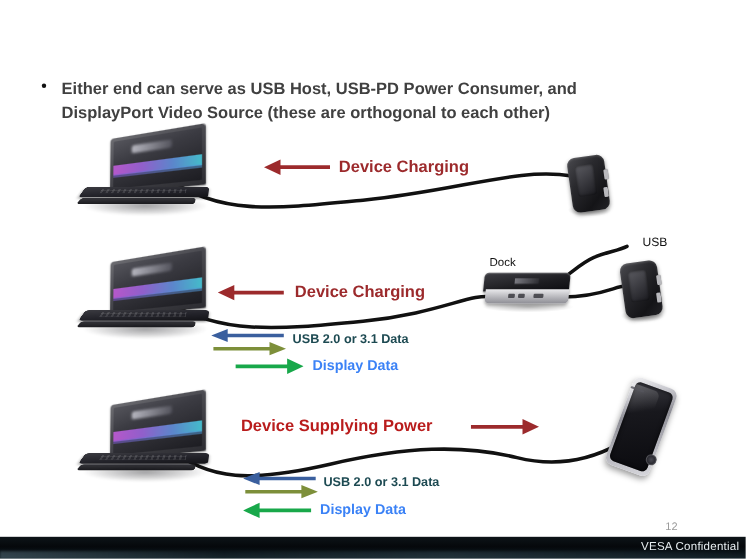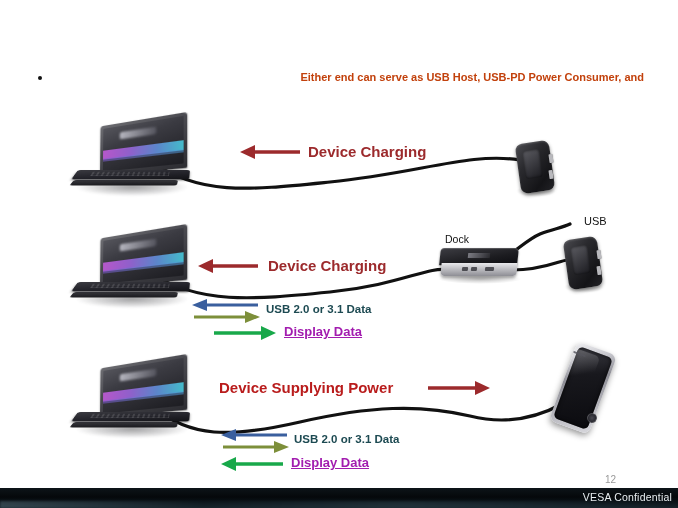--- a/index.html
+++ b/index.html
@@ -14,22 +14,22 @@
     position:absolute;left:38px;top:22px;width:600px;
     font-size:28px;font-weight:bold;color:#0a0a0a;letter-spacing:-0.3px;
     line-height:1.1;white-space:nowrap;
   }
   .bullet-row{position:absolute;left:34px;top:70px;width:610px;}
   .bullet-dot{
     position:absolute;left:4px;top:6px;width:4px;height:4px;border-radius:50%;
     background:#111;
   }
   .bullet-text{
-    margin-left:22px;font-size:11px;font-weight:bold;color:#c2410c;
-    line-height:1.45;text-align:right;
+    margin-left:22px;font-size:15px;font-weight:bold;color:#404040;
+    line-height:1.45;text-align:left;
   }
   .bullet-text .l2{display:block;}
 
   
   .row{position:absolute;left:0;width:678px;}
   .row1{top:118px;height:100px;}
   .row2{top:212px;height:128px;}
   .row3{top:342px;height:125px;}
 
   
@@ -174,21 +174,21 @@
   
   .cable-svg{position:absolute;left:0;top:0;overflow:visible;}
 
   
   .lbl{
     position:absolute;font-weight:bold;white-space:nowrap;line-height:1;
   }
   .lbl-charging{font-size:15px;color:#9c2a2c;}
   .lbl-power{font-size:15px;color:#b91c1c;}
   .lbl-usb{font-size:11.5px;color:#1d4a52;}
-  .lbl-disp{font-size:13px;color:#a21caf;text-decoration:underline;}
+  .lbl-disp{font-size:13px;color:#3b82f6;}
   .lbl-dock{font-size:10.5px;color:#111;font-weight:normal;}
   .lbl-usbport{font-size:11px;color:#111;font-weight:normal;}
 
   .arrow{position:absolute;}
 
   
   .pagenum{
     position:absolute;right:62px;top:474px;font-size:10px;color:#9a9a9a;
   }
   .footbar{
@@ -208,20 +208,21 @@
 </head>
 <body>
 
 <div class="slide">
 
 
   <div class="bullet-row">
     <span class="bullet-dot"></span>
     <div class="bullet-text">
       <span>Either end can serve as USB Host, USB-PD Power Consumer, and</span>
+      <span class="l2">DisplayPort Video Source (these are orthogonal to each other)</span>
     </div>
   </div>
 
   <div class="row row1">
 
     <svg class="cable-svg" width="678" height="100">
       <path d="M152,44 C200,78 250,72 330,64 C420,55 470,34 520,42" stroke="#111" stroke-width="3.2" fill="none" stroke-linecap="round"></path>
     </svg>
 
     <div class="laptop" style="left:74px;top:8px;">

